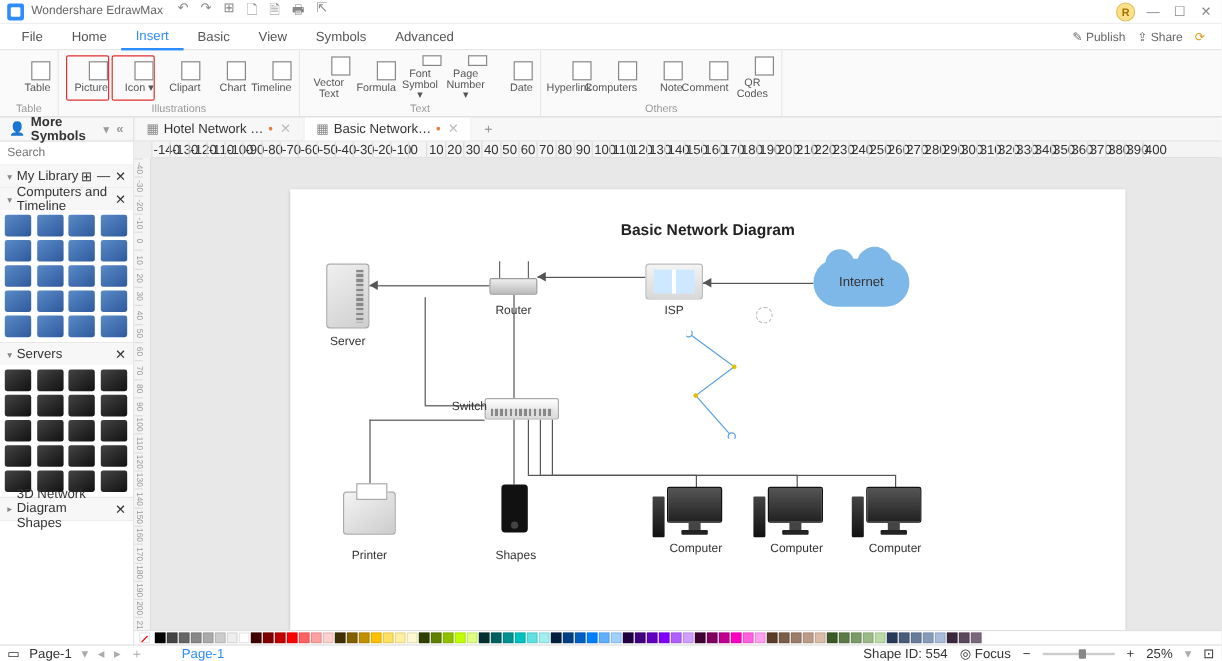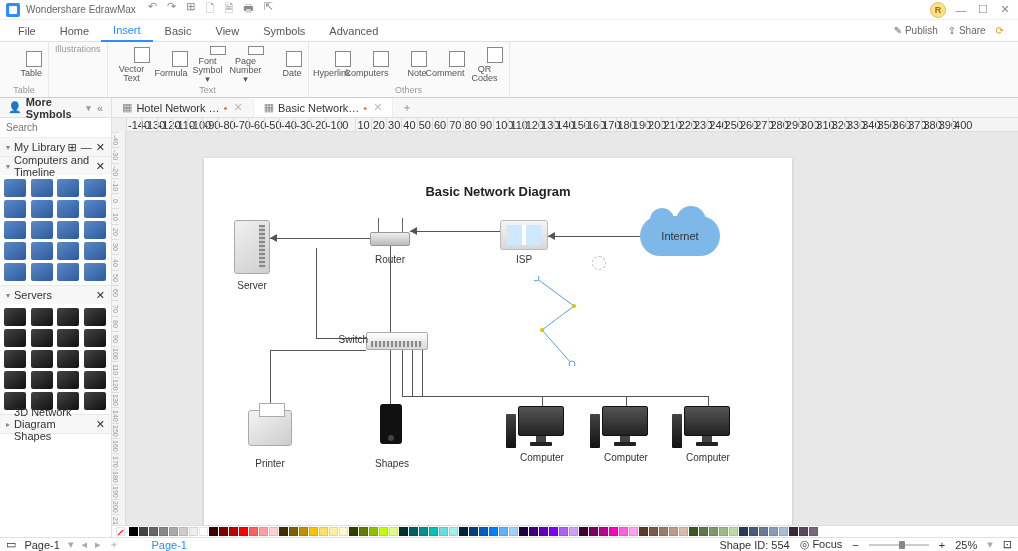--- a/index.html
+++ b/index.html
@@ -45,21 +45,21 @@
 .panel .pbody{padding:4px;display:grid;grid-template-columns:repeat(4,1fr);gap:3px}
 .panel .pbody .sym{width:22px;height:18px;background:linear-gradient(145deg,#5a8ac8,#2d5a9c);border-radius:2px;cursor:pointer}
 .panel .pbody .sym.dark{background:linear-gradient(145deg,#444,#111)}
 .panel .empty{padding:16px 6px;text-align:center;color:#bbb;font-size:9px;line-height:1.4}
 .canvas-area{flex:1;position:relative;background:#efefef;overflow:hidden}
 .hruler{position:absolute;top:0;left:14px;right:0;height:14px;background:#f4f4f4;border-bottom:1px solid #ddd;font-size:7px;color:#999;overflow:hidden}
 .hruler span{display:inline-block;width:15.3px;border-left:1px solid #ddd;height:14px;padding-left:1px;line-height:14px}
 .vruler{position:absolute;top:14px;left:0;width:14px;bottom:0;background:#f4f4f4;border-right:1px solid #ddd}
 .vruler span{display:block;height:15.3px;border-top:1px solid #ddd;font-size:7px;color:#999;writing-mode:vertical-rl;text-align:center}
 .stage{position:absolute;top:14px;left:14px;right:0;bottom:0;background:#e8e8e8;overflow:auto}
-.page{position:relative;margin:26px 78px;width:588px;height:370px;background:#fff;box-shadow:0 1px 3px rgba(0,0,0,0.2)}
+.page{position:relative;margin:26px 116px;width:696px;height:370px;background:#fff;box-shadow:0 1px 3px rgba(0,0,0,0.2)}
 .diagram-title{position:absolute;top:26px;left:0;right:0;text-align:center;font-weight:bold;font-size:13px;color:#222}
 .node-label{font-size:10px;color:#333;text-align:center;position:absolute}
 
 .server{position:absolute;left:30px;top:62px;width:36px;height:54px;background:linear-gradient(145deg,#f0f0f0,#cfcfcf);border:1px solid #aaa;border-radius:3px}
 .server::after{content:"";position:absolute;right:4px;top:4px;width:6px;height:44px;background:repeating-linear-gradient(#888,#888 2px,#ccc 2px,#ccc 4px)}
 .router{position:absolute;left:166px;top:60px;width:40px;height:28px}
 .router .body{width:40px;height:14px;background:linear-gradient(#eee,#bbb);border:1px solid #999;border-radius:2px;margin-top:14px}
 .router .ant{position:absolute;top:0;width:1px;height:14px;background:#666}
 .router .ant.a1{left:8px}.router .ant.a2{left:32px}
 .isp{position:absolute;left:296px;top:62px;width:48px;height:30px;background:linear-gradient(#f4f4f4,#d8d8d8);border:1px solid #bbb;border-radius:3px}
@@ -142,20 +142,43 @@
     <div class="rgroup">
       <div class="btns">
         <div class="rbtn">
           <div class="ico"></div>
           <div class="lbl">Table</div>
         </div>
       </div>
       <div class="glabel">Table</div>
     </div>
     <div class="rgroup">
+      <div class="btns">
+        <div class="rbtn highlight">
+          <div class="ico"></div>
+          <div class="lbl">Picture</div>
+        </div>
+        <div class="rbtn highlight">
+          <div class="ico"></div>
+          <div class="lbl">Icon
+▾</div>
+        </div>
+        <div class="rbtn">
+          <div class="ico"></div>
+          <div class="lbl">Clipart</div>
+        </div>
+        <div class="rbtn">
+          <div class="ico"></div>
+          <div class="lbl">Chart</div>
+        </div>
+        <div class="rbtn">
+          <div class="ico"></div>
+          <div class="lbl">Timeline</div>
+        </div>
+      </div>
       <div class="glabel">Illustrations</div>
     </div>
     <div class="rgroup">
       <div class="btns">
         <div class="rbtn">
           <div class="ico"></div>
           <div class="lbl">Vector
 Text</div>
         </div>
         <div class="rbtn">

